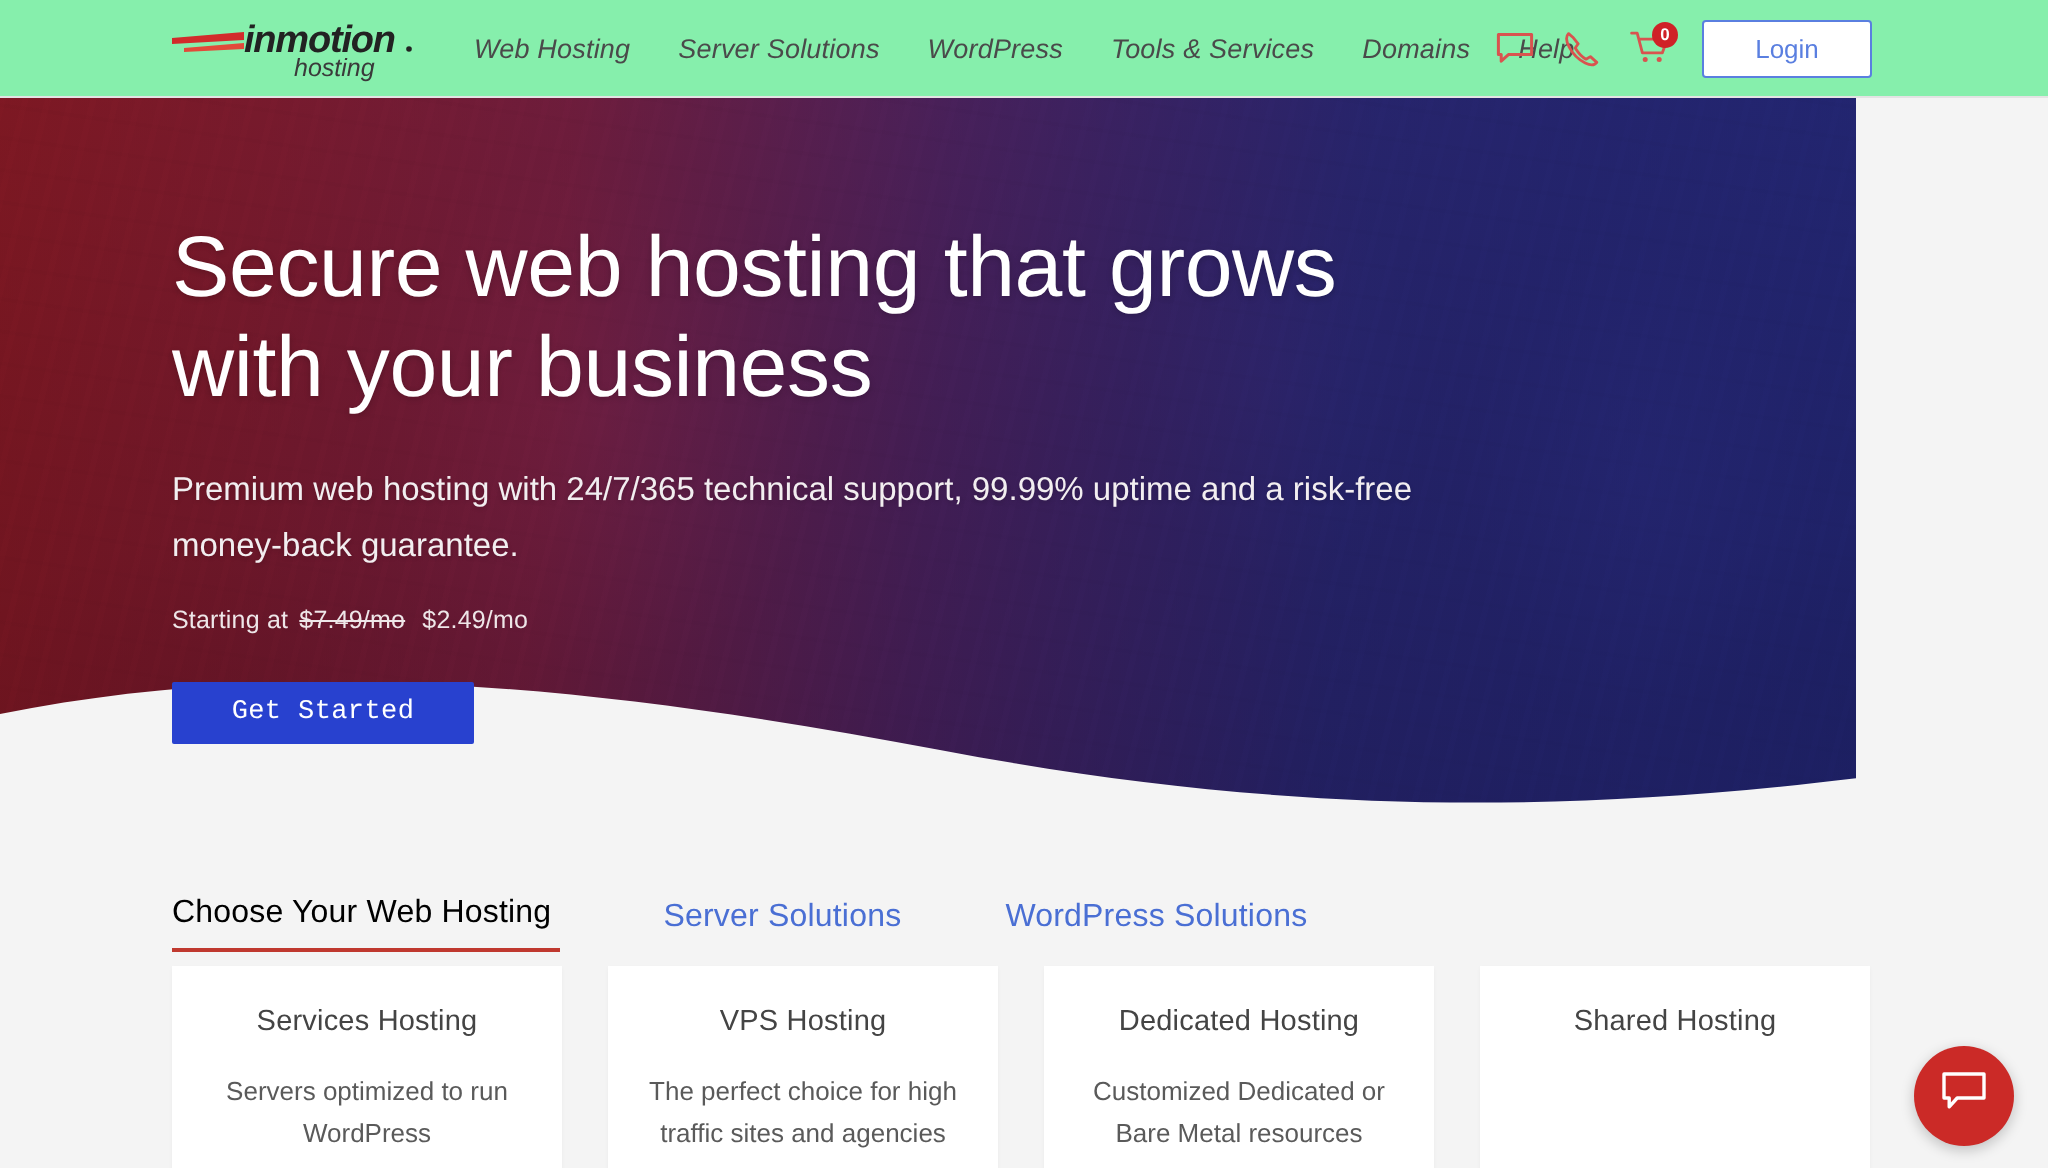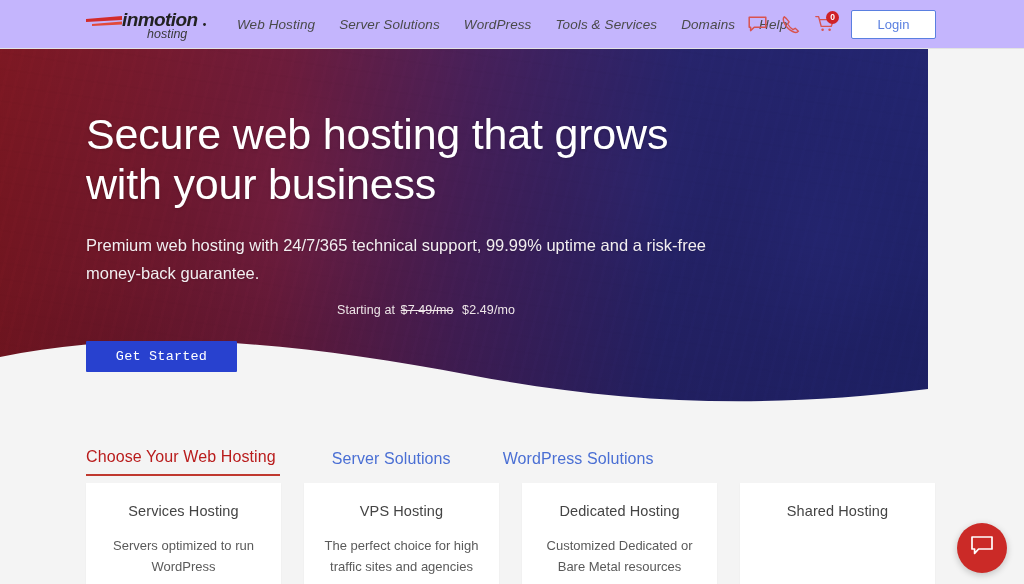--- a/index.html
+++ b/index.html
@@ -21,21 +21,21 @@
     overflow: hidden;
     background: #f4f4f4;
   }
 
   
   .header {
     position: absolute;
     top: 0; left: 0;
     width: 1024px;
     height: 49px;
-    background: #c4b5fd;
+    background: #86efac;
     border-bottom: 1px solid #e3e3e3;
     display: flex;
     align-items: center;
     z-index: 40;
   }
 
   .logo {
     position: absolute;
     left: 86px;
     top: 7px;
@@ -193,21 +193,20 @@
     color: #f2eef0;
     font-weight: 400;
     max-width: 640px;
     text-shadow: 0 1px 2px rgba(0,0,0,0.15);
   }
   .hero-price {
     margin-top: 16px;
     font-size: 12.5px;
     color: #eee6e8;
     letter-spacing: 0.1px;
-    text-align: center;
   }
   .hero-price .old { text-decoration: line-through; margin: 0 2px 0 2px; }
   .hero-price .new { margin-left: 3px; }
 
   .cta-btn {
     margin-top: 24px;
     width: 151px;
     height: 31px;
     background: #2841cf;
     color: #ffffff;
@@ -243,21 +242,21 @@
   .tab {
     font-size: 16px;
     color: #4a6fd4;
     cursor: pointer;
     padding-bottom: 8px;
     white-space: nowrap;
     letter-spacing: 0.1px;
   }
   .tab + .tab { margin-left: 52px; }
   .tab.active {
-    color: #b91c1c;
+    color: #000000;
     border-bottom: 2px solid #c0392f;
     padding-right: 4px;
   }
 
   .cards {
     position: absolute;
     left: 86px;
     top: 74px;
     width: 856px;
     display: flex;

